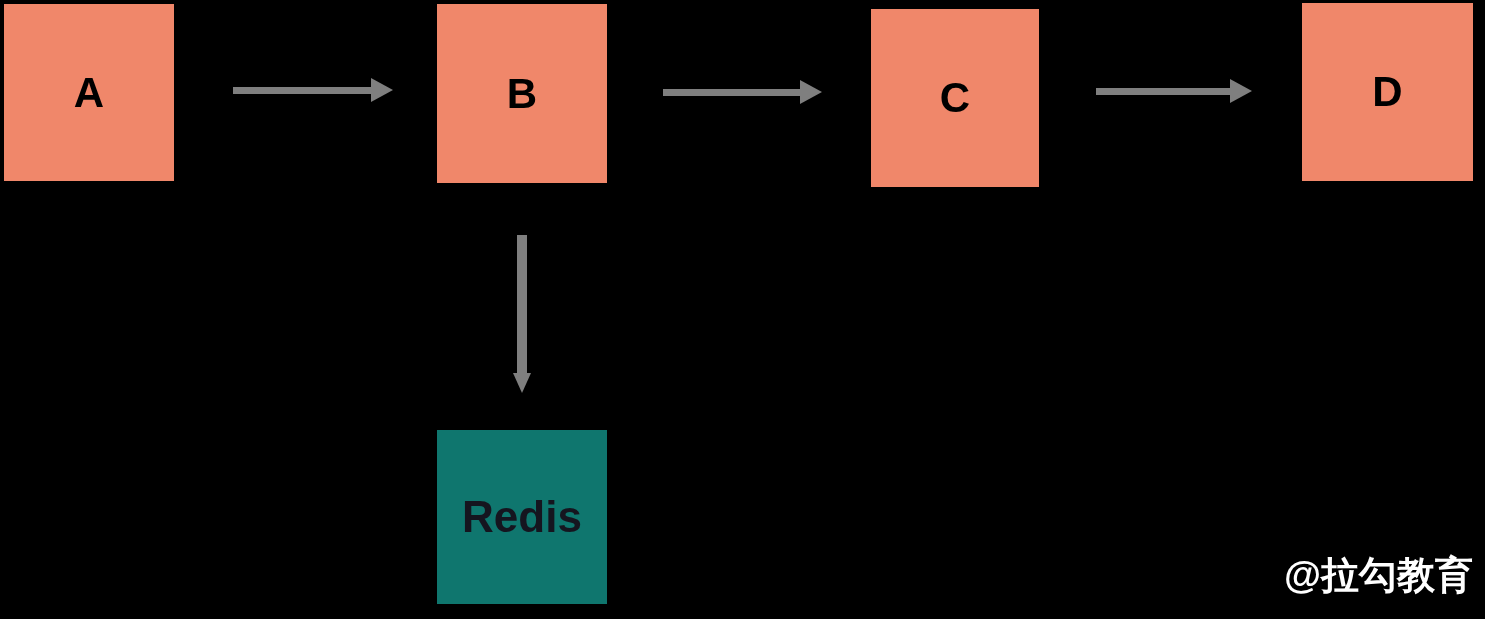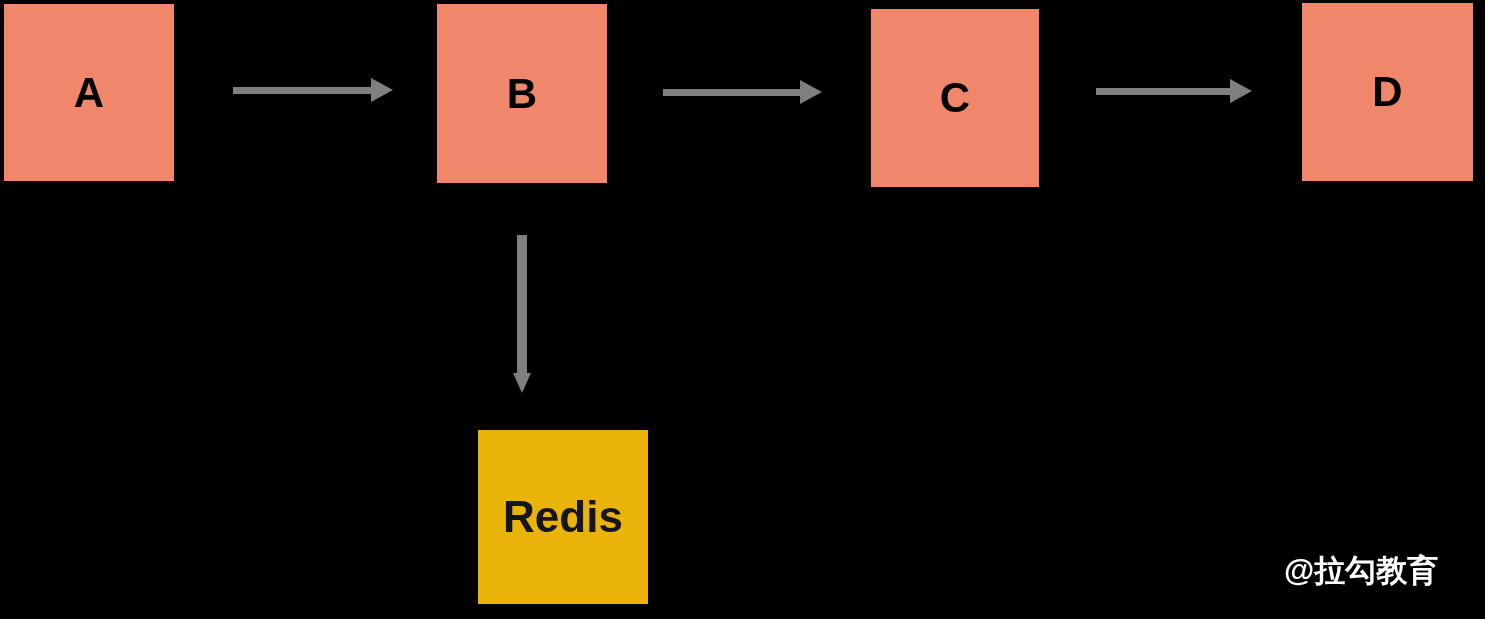--- a/index.html
+++ b/index.html
@@ -63,21 +63,21 @@
   .arrow-cd      { left: 1096px; top: 79px;  width: 156px; height: 24px; }
   .arrow-b-redis { left: 513px;  top: 235px; width: 18px;  height: 158px; }
 
   
   .watermark {
     position: absolute;
     left: 1284px;
     top: 550px;
     color: #FFFFFF;
     font-weight: bold;
-    font-size: 31px;
+    font-size: 38px;
     white-space: nowrap;
   }
 </style>
 </head>
 <body>
 
 <div class="canvas">
 
   <div class="node node-a" style="background: rgb(240, 135, 106);">
     <span class="node-label">A</span>
@@ -88,21 +88,21 @@
   </div>
 
   <div class="node node-c" style="background: rgb(240, 135, 106);">
     <span class="node-label">C</span>
   </div>
 
   <div class="node node-d" style="background: rgb(240, 135, 106);">
     <span class="node-label">D</span>
   </div>
 
-  <div class="node node-redis" style="background: #eab308; margin-left: 41px;">
+  <div class="node node-redis" style="background: #0f766e;">
     <span class="node-label">Redis</span>
   </div>
 
   <div class="arrow-h arrow-ab">
     <div class="stem" style="background: rgb(127, 127, 127);"></div>
     <div class="head" style="background: rgb(127, 127, 127);"></div>
   </div>
 
   <div class="arrow-h arrow-bc">
     <div class="stem" style="background: rgb(127, 127, 127);"></div>

